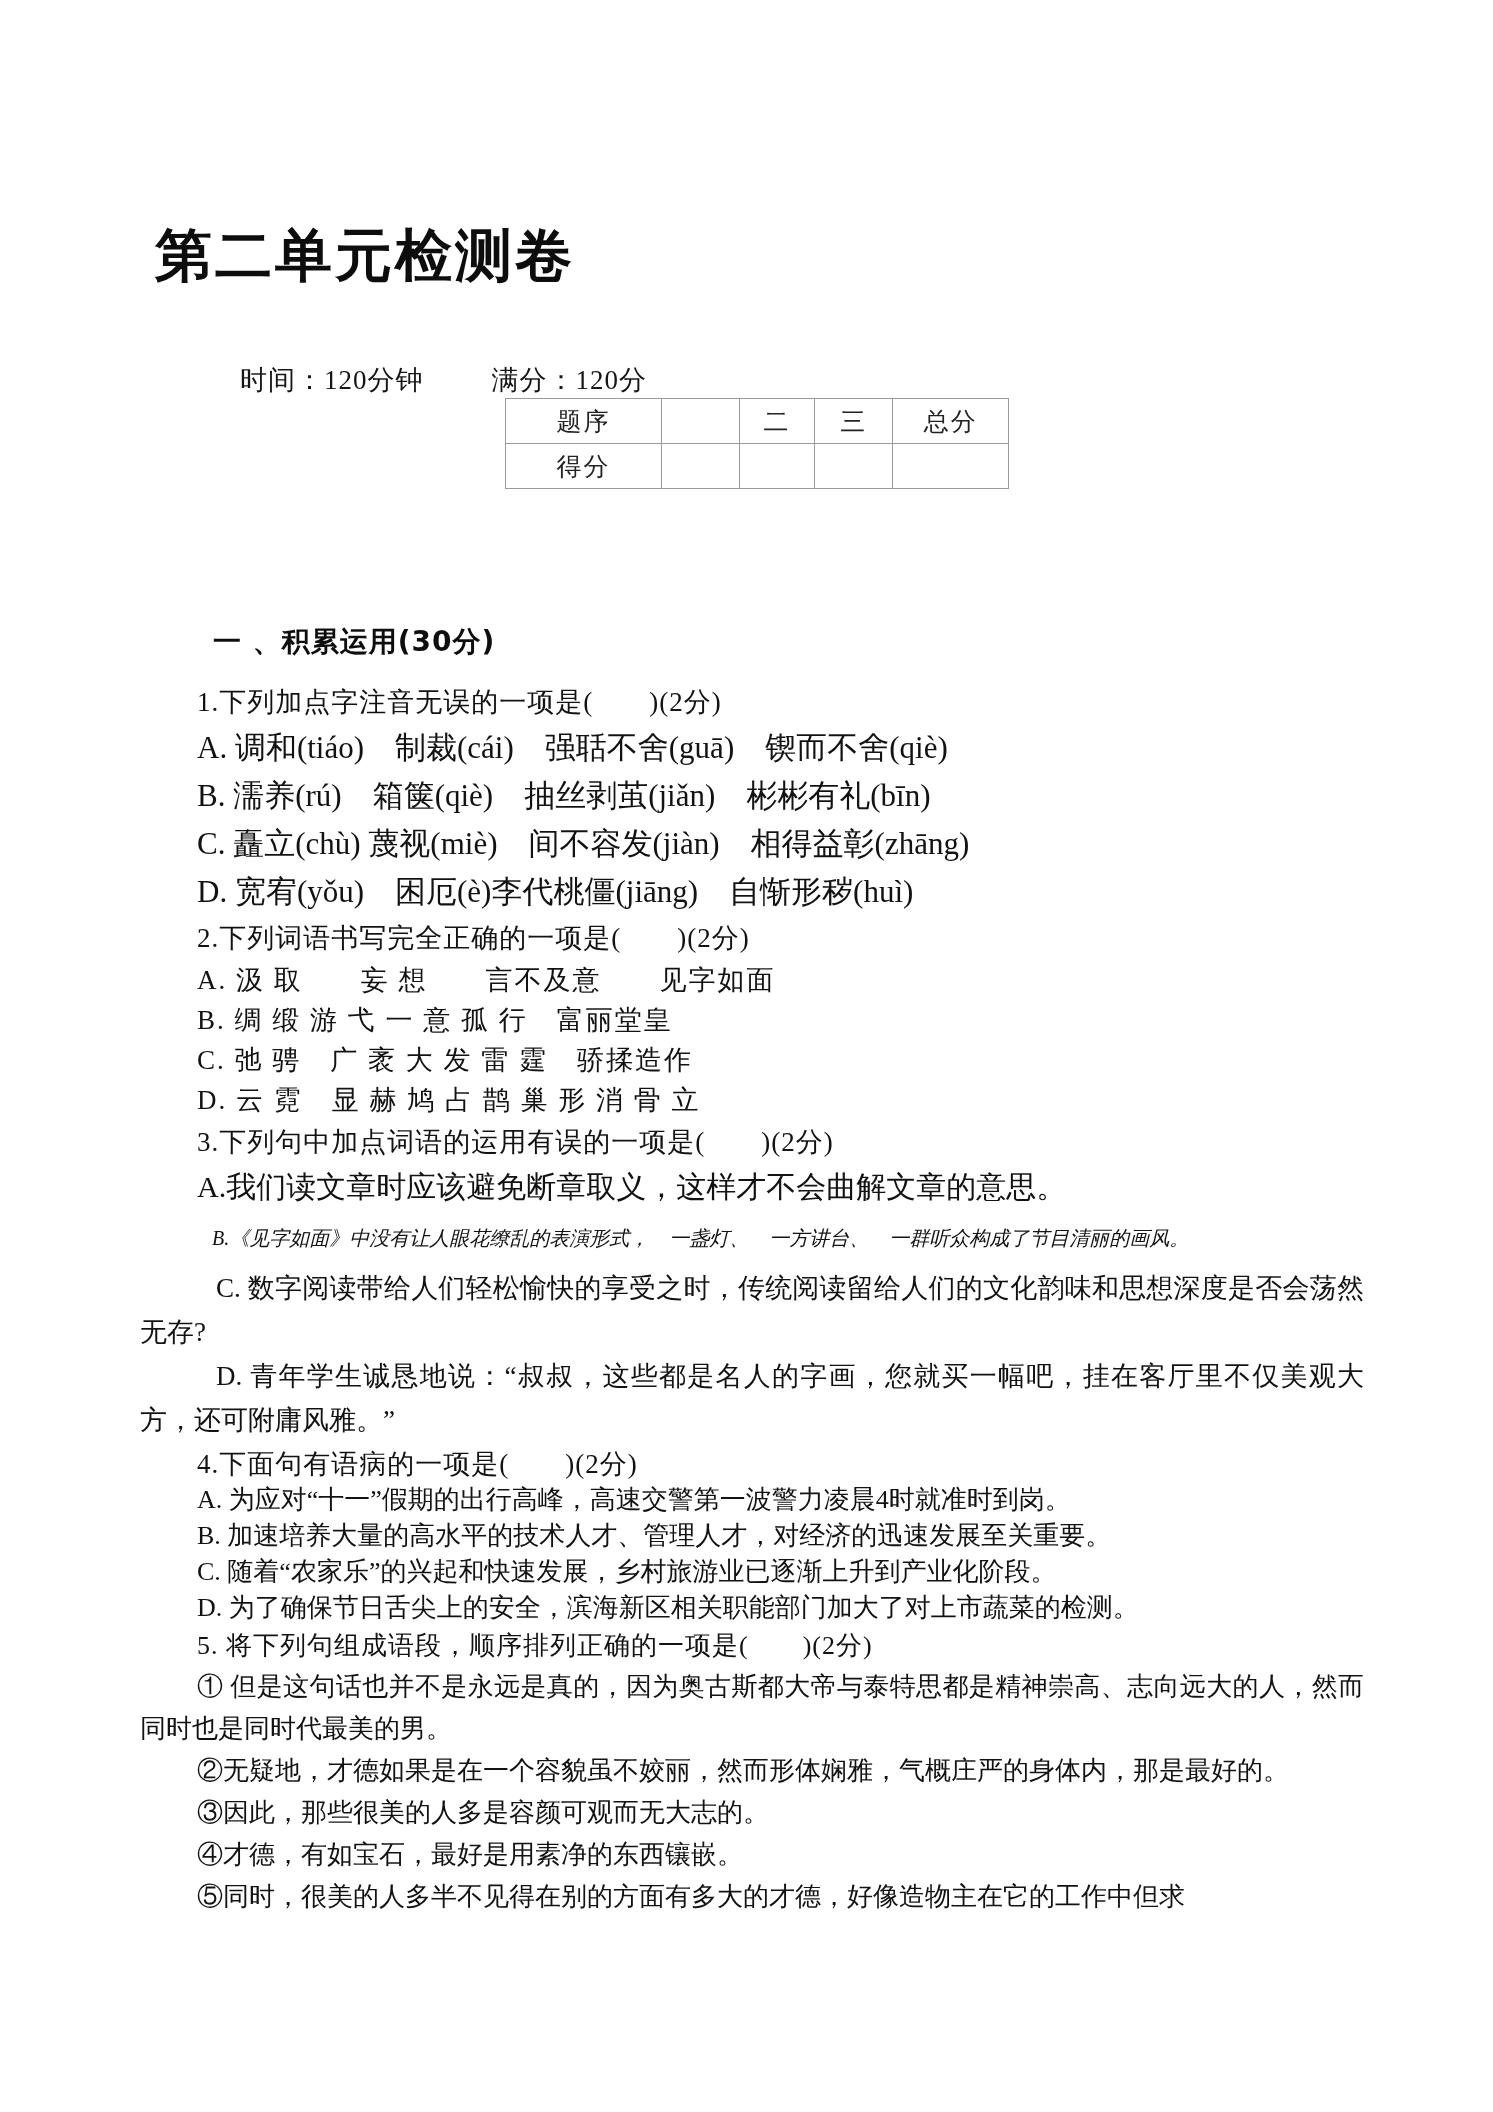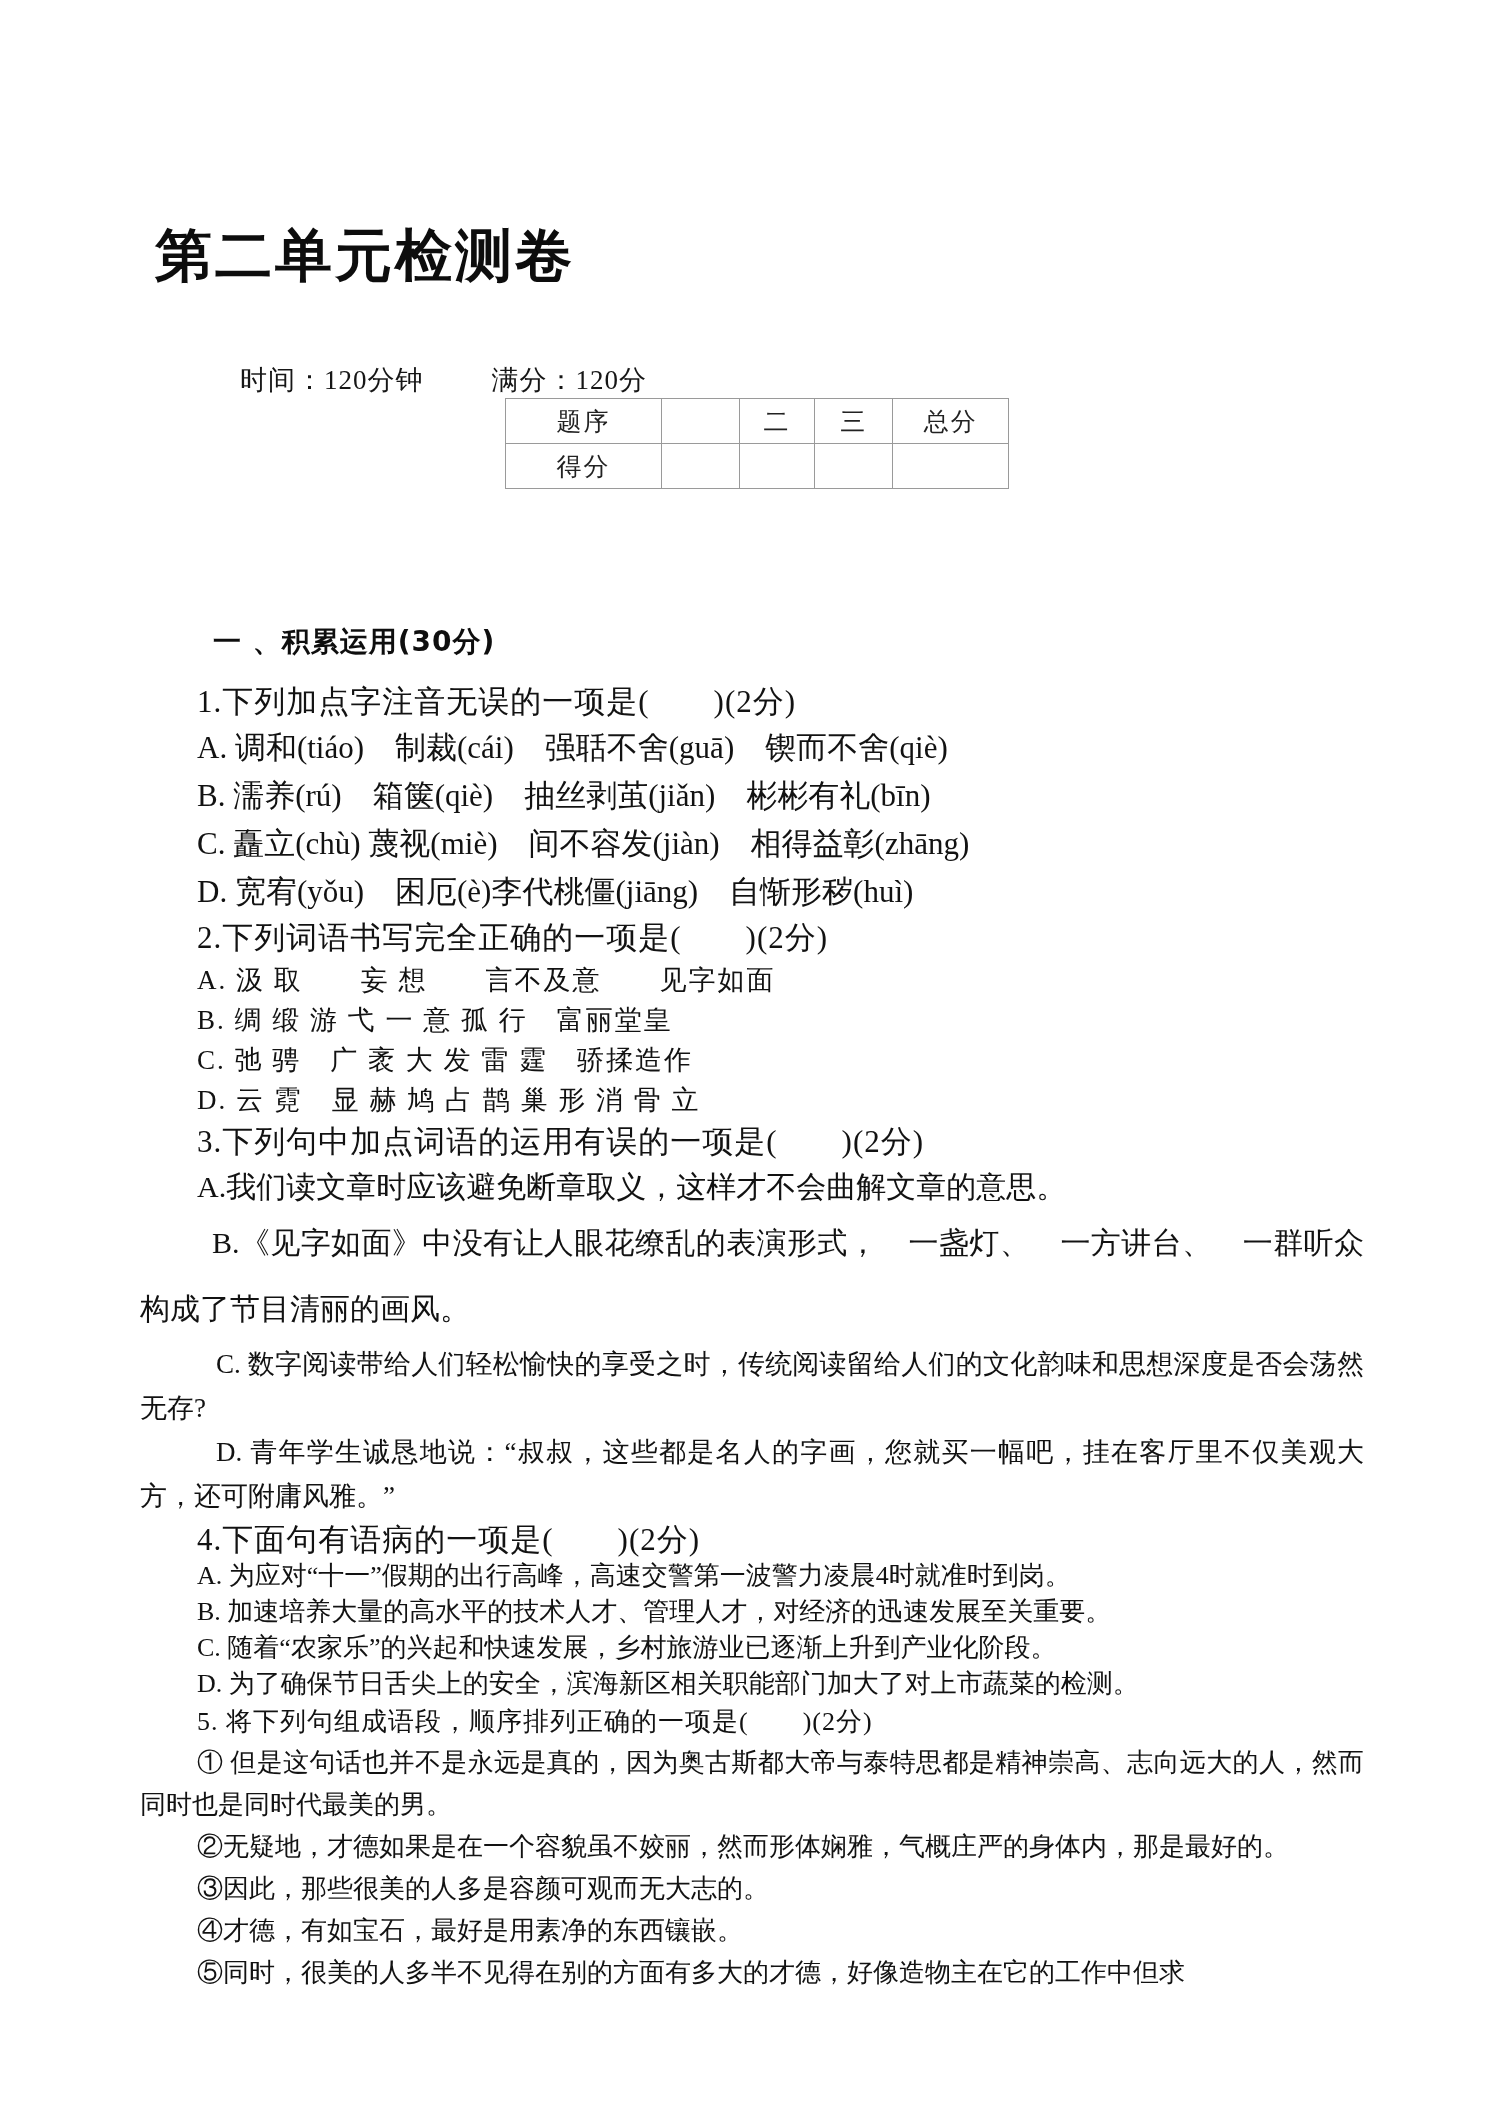--- a/index.html
+++ b/index.html
@@ -33,27 +33,27 @@
 
   .content{
     position:absolute;left:140px;top:604px;width:1224px;color:#121212;
   }
   .content p{margin:0;}
   .section-heading{
     margin:16px;font-family:"DejaVu Sans","Liberation Sans",sans-serif;
     font-size:28px;font-weight:bold;line-height:44px;padding-left:57px;
     letter-spacing:1px;color:#0e0e0e;
   }
-  .stem{font-size:31px;line-height:44px;padding-left:57px;letter-spacing:1px;}
+  .stem{font-size:27px;line-height:44px;padding-left:57px;letter-spacing:1px;}
   .stem-q4{line-height:36px;padding-top:4px;}
   .stem-q5{font-size:26px;line-height:40px;}
   .opt-q1{font-size:31px;line-height:48px;padding-left:57px;}
   .opt-q2{font-size:27px;line-height:40px;padding-left:57px;letter-spacing:2px;}
   .opt-q3a{font-size:30px;line-height:46px;padding-left:57px;}
-  .opt-q3b{font-size:30px;line-height:66px;text-indent:72px;text-align:justify;}
+  .opt-q3b{font-size:20px;line-height:56px;text-indent:72px;text-align:justify;font-style:italic;}
   .opt-q3cd{font-size:27px;line-height:44px;text-indent:76px;text-align:justify;}
   .opt-q4{font-size:26px;line-height:36px;padding-left:57px;}
   .sent-q5{font-size:26px;line-height:42px;text-indent:57px;text-align:justify;}
 </style>
 </head>
 <body>
 
 <h1 class="page-title">第二单元检测卷</h1>
 
 <div class="meta-row">

